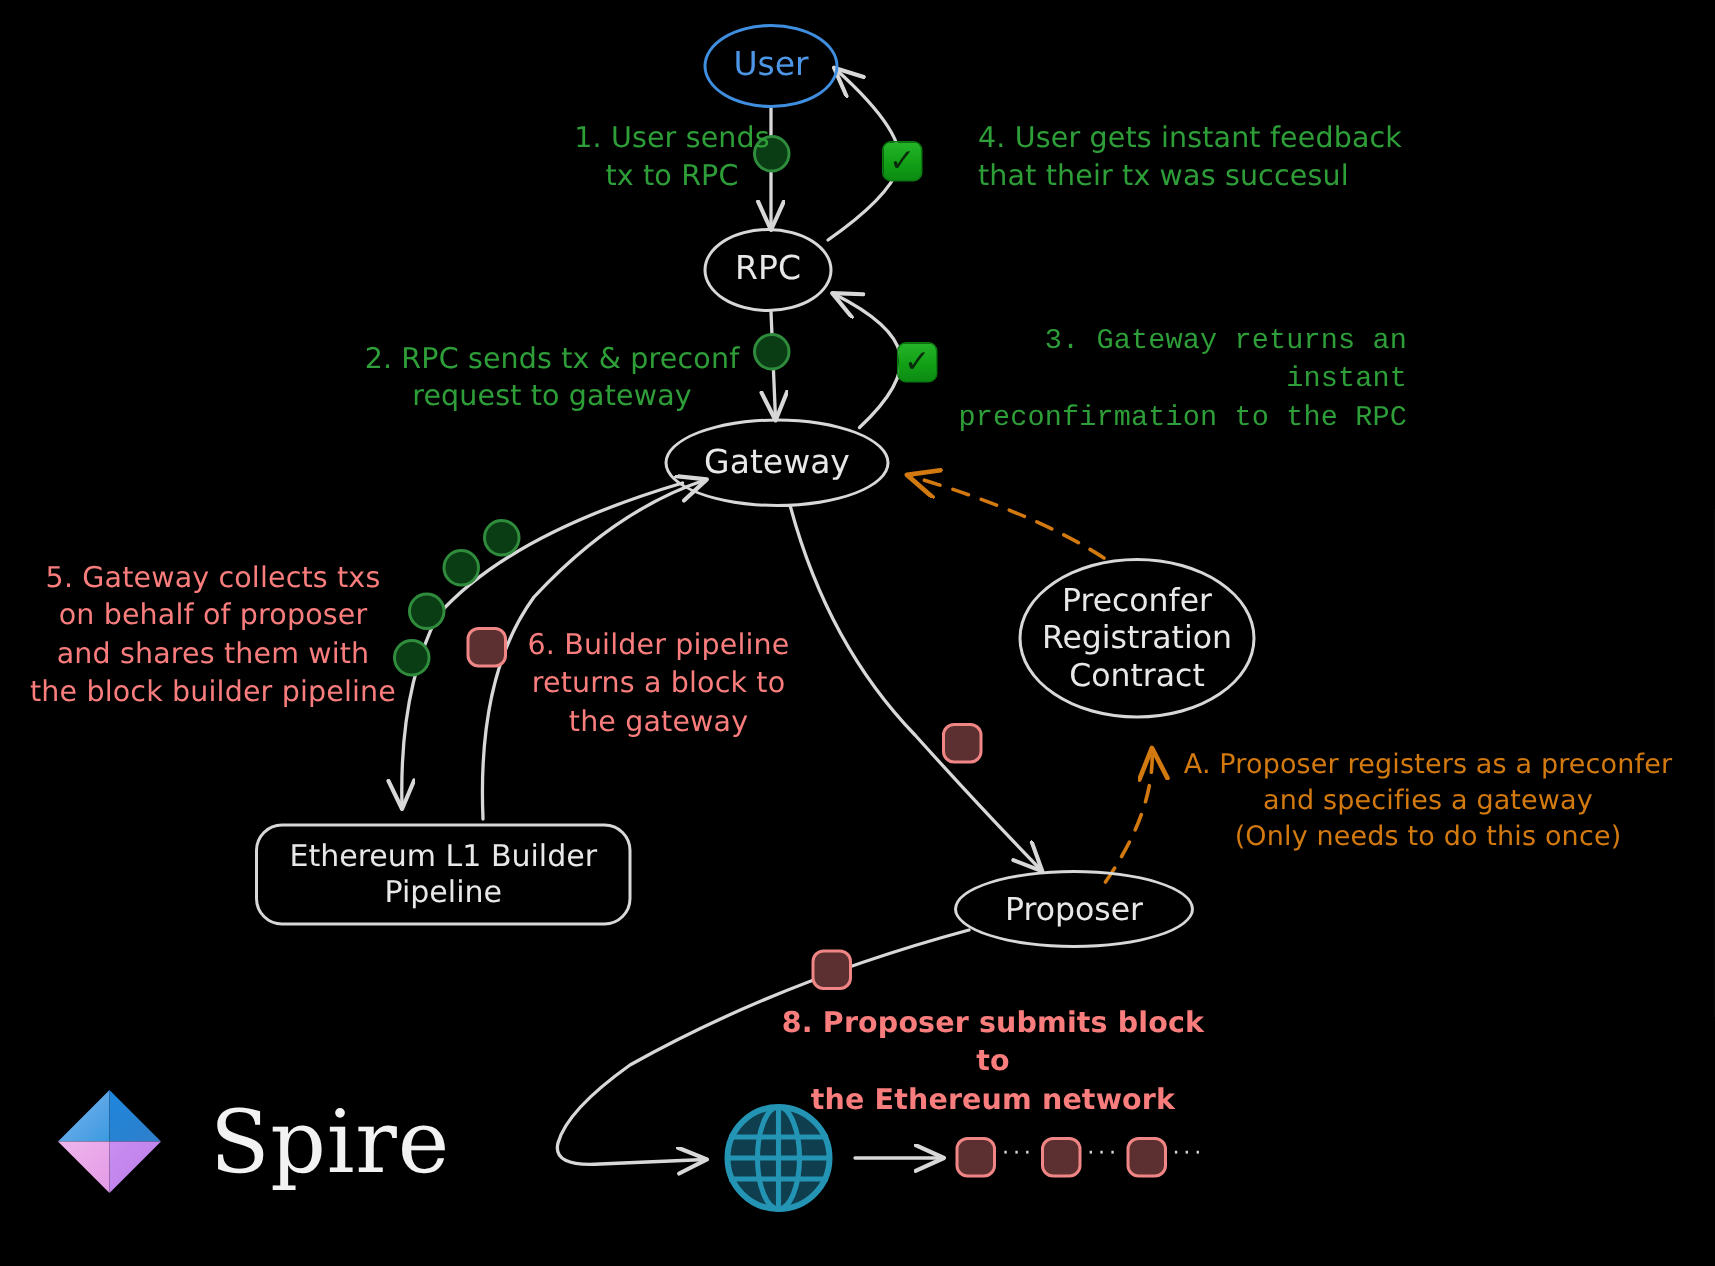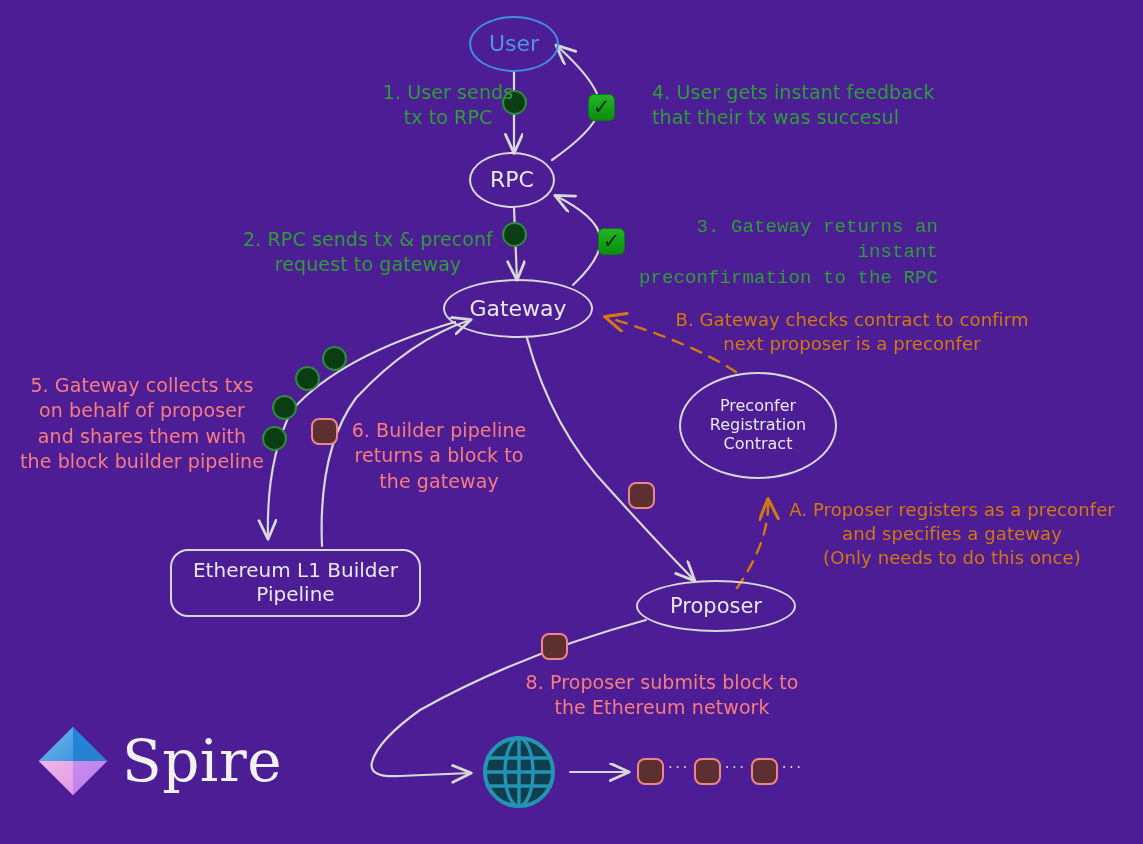--- a/index.html
+++ b/index.html
@@ -10,21 +10,21 @@
   body {
     width: 1143px;
     height: 844px;
     overflow: hidden;
     font-family: "DejaVu Sans", sans-serif;
   }
   #canvas {
     position: relative;
     width: 1143px;
     height: 844px;
-    background: #4c1d95;
+    background: #000000;
   }
   #edges {
     position: absolute;
     left: 0; top: 0;
     width: 1143px;
     height: 844px;
   }
 
   
   .node {
@@ -130,21 +130,21 @@
     letter-spacing: 2.5px;
     padding: 0 4px 6px 4px;
     line-height: 1;
   }
 
   
   .logo {
     position: absolute;
     display: flex;
     align-items: center;
-    gap: 10px;
+    gap: 28px;
   }
   .logo-mark { width: 78px; height: 78px; }
   .logo-text {
     color: #f2f2f2;
     font-family: "DejaVu Serif", serif;
     font-size: 58px;
     line-height: 1;
     letter-spacing: 0.5px;
   }
 </style>
@@ -197,21 +197,21 @@
   </div>
 
   <div class="node ellipse" style="left:469px; top:152px; width:86px; height:56px; font-size:22px;">
     <span>RPC</span>
   </div>
 
   <div class="node ellipse" style="left:443px; top:279px; width:150px; height:59px; font-size:22px;">
     <span>Gateway</span>
   </div>
 
-  <div class="node ellipse" style="left:679px; top:372px; width:158px; height:107px; font-size:16px;">
+  <div class="node ellipse" style="left:679px; top:372px; width:158px; height:107px; font-size:21px;">
     <span>Preconfer
 Registration
 Contract</span>
   </div>
 
   <div class="node rounded-rect" style="left:170px; top:549px; width:251px; height:68px; font-size:20px;">
     <span>Ethereum L1 Builder
 Pipeline</span>
   </div>
 
@@ -273,29 +273,27 @@
   <div class="label red" style="left:16px; top:373px; width:252px; font-size:19px;">5. Gateway collects txs
 on behalf of proposer
 and shares them with
 the block builder pipeline</div>
 
   <div class="label red" style="left:344px; top:418px; width:190px; font-size:19px;">6. Builder pipeline
 returns a block to
 the gateway</div>
 
 
-  <div class="label red" style="left:517px; top:670px; width:290px; font-size:19px;">8. Proposer submits block to
+  <div class="label red" style="left:517px; top:670px; width:290px; font-size:19px;font-weight:bold;">8. Proposer submits block to
 the Ethereum network</div>
 
   <div class="label orange" style="left:778px; top:498px; width:348px; font-size:18px;">A. Proposer registers as a preconfer
 and specifies a gateway
 (Only needs to do this once)</div>
 
-  <div class="label orange" style="left:672px; top:308px; width:360px; font-size:18px;">B. Gateway checks contract to confirm
-next proposer is a preconfer</div>
 
   <div class="logo" style="left:34px; top:722px;">
     <svg class="logo-mark" viewBox="0 0 100 100">
       <defs>
         <linearGradient id="gTopL" x1="0" y1="0" x2="1" y2="1">
           <stop offset="0" stop-color="#7fb3ee"></stop>
             <stop offset="1" stop-color="#3b9ae0"></stop>
         </linearGradient>
         <linearGradient id="gTopR" x1="0" y1="0" x2="1" y2="1">
           <stop offset="0" stop-color="#1e86dd"></stop>

